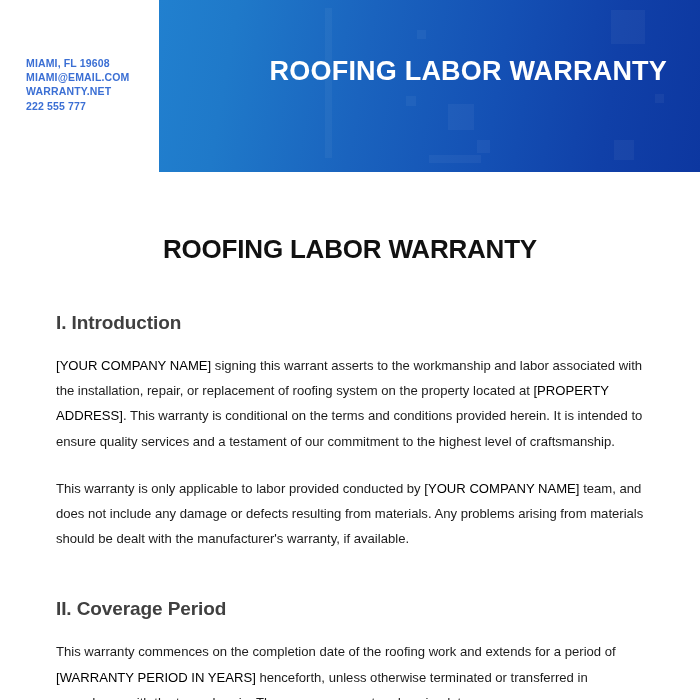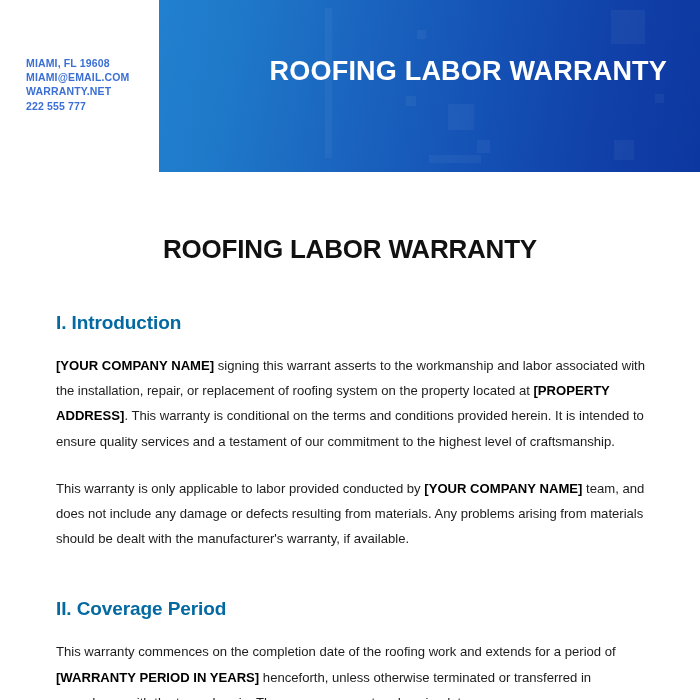--- a/index.html
+++ b/index.html
@@ -99,35 +99,35 @@
 
   .content {
     padding: 0 55px 0 56px;
   }
 
   .section-heading {
     margin: 0;
     padding-top: 47px;
     font-size: 19px;
     font-weight: bold;
-    color: #0369a1;
+    color: #404040;
     letter-spacing: -0.1px;
   }
 
   .para {
     margin: 0;
     padding-top: 19px;
     font-size: 13.1px;
     line-height: 25.2px;
     color: #1c1c1c;
     text-align: left;
   }
   .para.tight { padding-top: 22px; }
 
-  .para b { font-weight: bold; color: #000000; }
+  .para b { font-weight: normal; color: #000000; }
 </style>
 </head>
 <body>
 
 <div class="header">
 
   <div class="banner">
     <div class="banner-decor">
       <i class="d1"></i>
         <i class="d2"></i>

